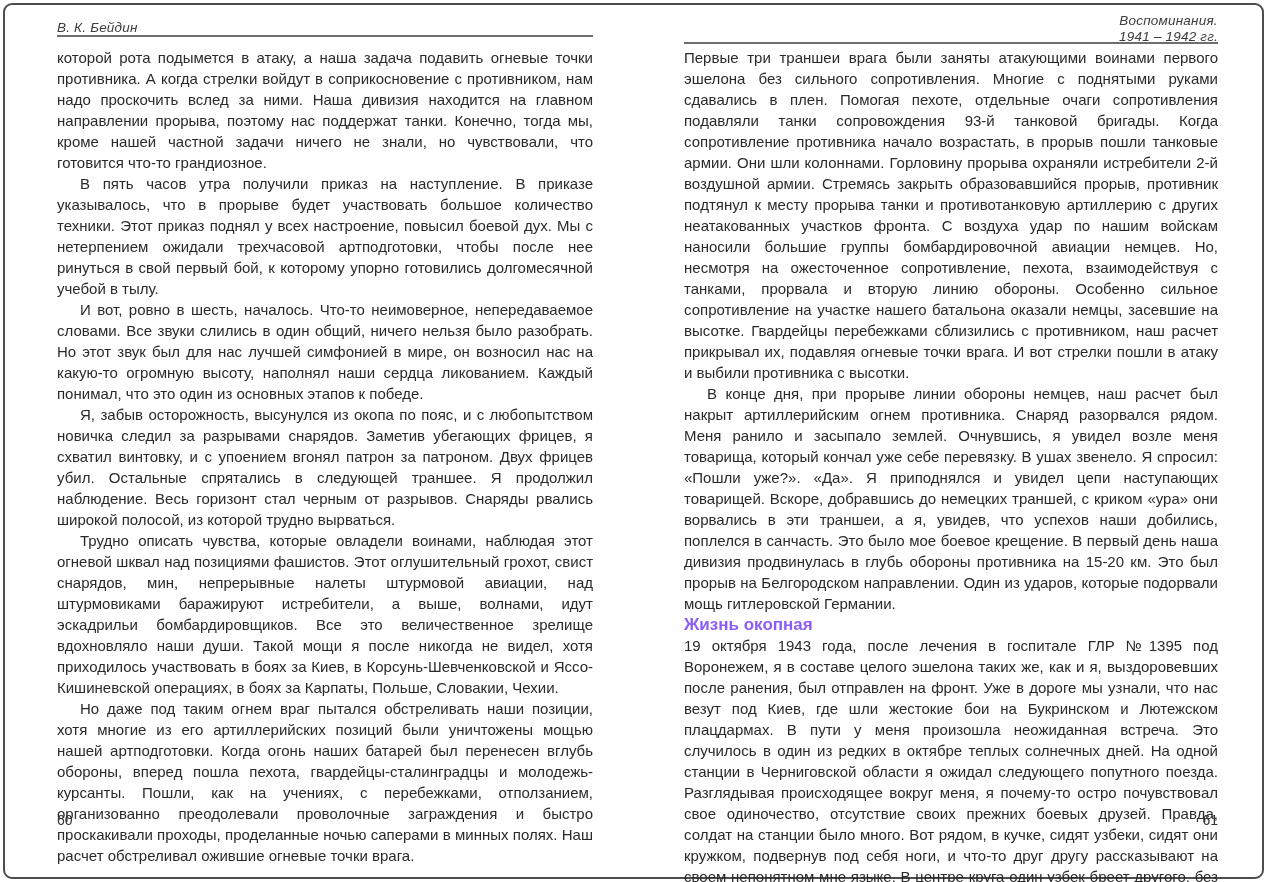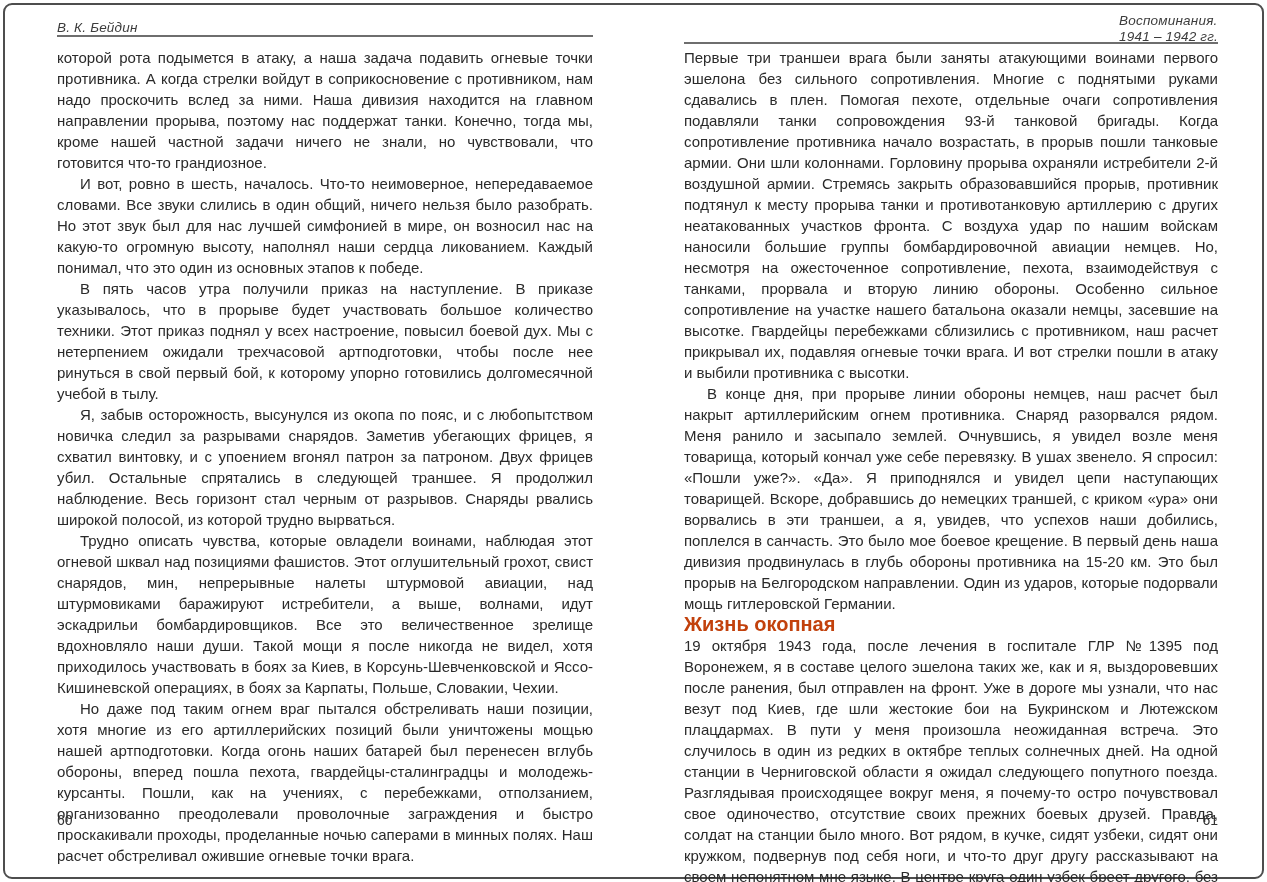--- a/index.html
+++ b/index.html
@@ -36,21 +36,21 @@
   .page-right { left: 684px; width: 534px; }
 
   .running-head {
     position: absolute;
     font-style: italic;
     font-size: 13.5px;
     color: #3c3c3c;
     letter-spacing: 0.2px;
   }
   .running-head.left-head  { top: 20px; left: 0; }
-  .running-head.right-head { top: 13px; right: 0; text-align: left; line-height: 15.5px; }
+  .running-head.right-head { top: 13px; right: 0; text-align: center; line-height: 15.5px; }
 
   .head-rule {
     position: absolute;
     left: 0;
     right: 0;
     border-bottom: 2px solid #6e6e6e;
   }
   .page-left  .head-rule { top: 35px; }
   .page-right .head-rule { top: 42px; }
 
@@ -65,22 +65,22 @@
     color: #2a2a2a;
   }
   .body-text p {
     margin: 0;
     hyphens: none;
   }
   .body-text p.indent { text-indent: 23px; }
 
   .section-heading {
     font-weight: bold;
-    font-size: 20px;
-    color: #c2410c;
+    font-size: 17px;
+    color: #8b5cf6;
     margin: 37px 0 28px 0;
     text-align: left;
     text-indent: 0;
   }
 
   .page-number {
     position: absolute;
     top: 812px;
     font-size: 14px;
     color: #333333;
@@ -92,22 +92,22 @@
 <body>
 
 <div class="sheet-border"></div>
 
 <div class="page page-left">
   <div class="running-head left-head">В. К. Бейдин</div>
   <div class="head-rule"></div>
 
   <div class="body-text">
     <p>которой рота подымется в атаку, а наша задача подавить огневые точки противника. А когда стрелки войдут в соприкосновение с противником, нам надо проскочить вслед за ними. Наша дивизия находится на главном направлении прорыва, поэтому нас поддержат танки. Конечно, тогда мы, кроме нашей частной задачи ничего не знали, но чувствовали, что готовится что-то грандиозное.</p>
+    <p class="indent">В пять часов утра получили приказ на наступление. В приказе указывалось, что в прорыве будет участвовать большое количество техники. Этот приказ поднял у всех настроение, повысил боевой дух. Мы с нетерпением ожидали трехчасовой артподготовки, чтобы после нее ринуться в свой первый бой, к которому упорно готовились долгомесячной учебой в тылу.</p>
     <p class="indent">И вот, ровно в шесть, началось. Что-то неимоверное, непередаваемое словами. Все звуки слились в один общий, ничего нельзя было разобрать. Но этот звук был для нас лучшей симфонией в мире, он возносил нас на какую-то огромную высоту, наполнял наши сердца ликованием. Каждый понимал, что это один из основных этапов к победе.</p>
-    <p class="indent">В пять часов утра получили приказ на наступление. В приказе указывалось, что в прорыве будет участвовать большое количество техники. Этот приказ поднял у всех настроение, повысил боевой дух. Мы с нетерпением ожидали трехчасовой артподготовки, чтобы после нее ринуться в свой первый бой, к которому упорно готовились долгомесячной учебой в тылу.</p>
     <p class="indent">Я, забыв осторожность, высунулся из окопа по пояс, и с любопытством новичка следил за разрывами снарядов. Заметив убегающих фрицев, я схватил винтовку, и с упоением вгонял патрон за патроном. Двух фрицев убил. Остальные спрятались в следующей траншее. Я продолжил наблюдение. Весь горизонт стал черным от разрывов. Снаряды рвались широкой полосой, из которой трудно вырваться.</p>
     <p class="indent">Трудно описать чувства, которые овладели воинами, наблюдая этот огневой шквал над позициями фашистов. Этот оглушительный грохот, свист снарядов, мин, непрерывные налеты штурмовой авиации, над штурмовиками баражируют истребители, а выше, волнами, идут эскадрильи бомбардировщиков. Все это величественное зрелище вдохновляло наши души. Такой мощи я после никогда не видел, хотя приходилось участвовать в боях за Киев, в Корсунь-Шевченковской и Яссо-Кишиневской операциях, в боях за Карпаты, Польше, Словакии, Чехии.</p>
     <p class="indent">Но даже под таким огнем враг пытался обстреливать наши позиции, хотя многие из его артиллерийских позиций были уничтожены мощью нашей артподготовки. Когда огонь наших батарей был перенесен вглубь обороны, вперед пошла пехота, гвардейцы-сталинградцы и молодежь-курсанты. Пошли, как на учениях, с перебежками, отползанием, организованно преодолевали проволочные заграждения и быстро проскакивали проходы, проделанные ночью саперами в минных полях. Наш расчет обстреливал ожившие огневые точки врага.</p>
   </div>
 
   <div class="page-number">60</div>
 </div>
 
 <div class="page page-right">
   <div class="running-head right-head">

